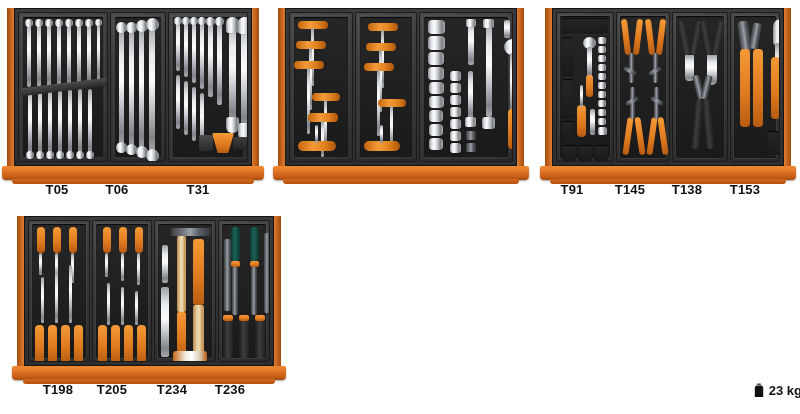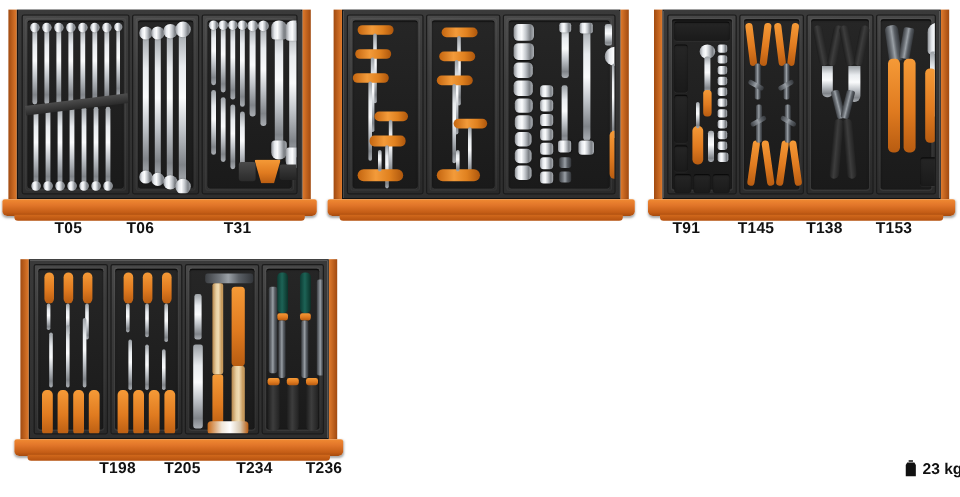--- a/index.html
+++ b/index.html
@@ -477,21 +477,21 @@
         <div class="tool blk-grip" style="left:20px;top:98px;width:10px;height:40px;border-radius:4px;"></div>
         <div class="tool orange" style="left:20px;top:94px;width:10px;height:6px;"></div>
         <div class="tool blk-grip" style="left:36px;top:98px;width:10px;height:40px;border-radius:4px;"></div>
         <div class="tool orange" style="left:36px;top:94px;width:10px;height:6px;"></div>
       </div>
 
     </div>
     <div class="tray-base" style="top:150px;"></div>
   </div>
 
-  <div class="labels" style="left:0;top:382px;width:290px;margin-left:40px;">
+  <div class="labels" style="left:0;top:382px;width:290px;">
     <span class="lbl" style="left:58px;">T198</span>
     <span class="lbl" style="left:112px;">T205</span>
     <span class="lbl" style="left:172px;">T234</span>
     <span class="lbl" style="left:230px;">T236</span>
   </div>
 
   <div class="weight" style="right:-2px;bottom:16px;">
     <svg width="12" height="15" viewBox="0 0 12 15">
       <path d="M4.2 0.6h3.6v1.2H4.2z" fill="#111"></path>
       <path d="M3 2.4h6l1.2 2.2v9.3H1.8V4.6z" fill="#111"></path>

